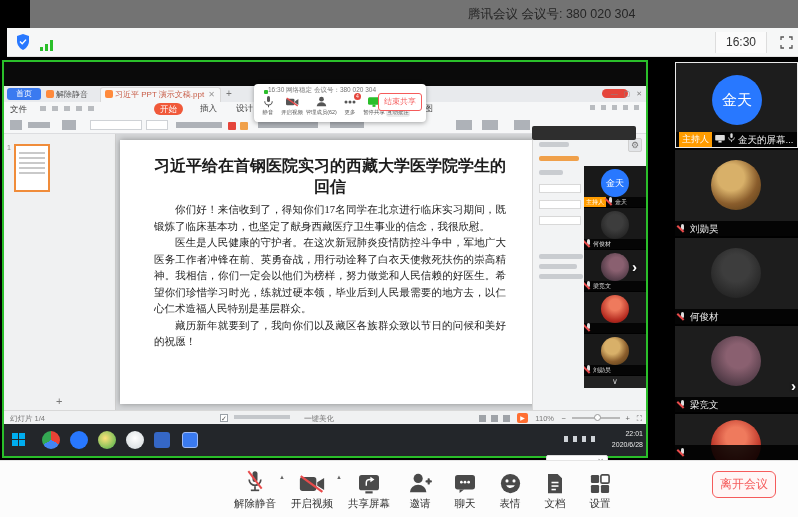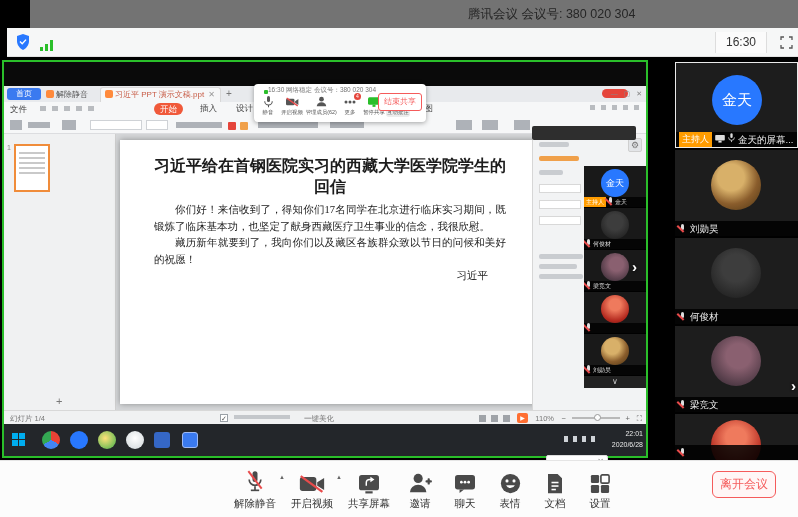--- a/index.html
+++ b/index.html
@@ -202,22 +202,22 @@
           <span class="tl" style="top:16px;"></span>
           <span class="tl" style="top:21px;"></span>
           <span class="tl" style="top:26px;"></span>
         </div>
         <span class="abs thumb-plus">+</span>
       </div>
 
       <div class="abs page">
         <h1>习近平给在首钢医院实习的西藏大学医学院学生的回信</h1>
         <p class="indent">你们好！来信收到了，得知你们17名同学在北京进行临床实习期间，既锻炼了临床基本功，也坚定了献身西藏医疗卫生事业的信念，我很欣慰。</p>
+        <p class="indent">医生是人民健康的守护者。在这次新冠肺炎疫情防控斗争中，军地广大医务工作者冲锋在前、英勇奋战，用行动诠释了白衣天使救死扶伤的崇高精神。我相信，你们一定会以他们为榜样，努力做党和人民信赖的好医生。希望你们珍惜学习时光，练就过硬本领，毕业后到人民最需要的地方去，以仁心仁术造福人民特别是基层群众。</p>
         <p class="indent">藏历新年就要到了，我向你们以及藏区各族群众致以节日的问候和美好的祝愿！</p>
-        <p class="sig">习近平</p>
       </div>
 
       <div class="abs right-pane">
         <span class="gearbox">⚙</span>
         <span class="pane-bar" style="left:6px;top:8px;width:30px;"></span>
         <span class="pane-orange" style="left:6px;top:22px;width:40px;"></span>
         <span class="pane-bar" style="left:6px;top:36px;width:24px;"></span>
         <span class="pane-input" style="left:6px;top:50px;width:42px;"></span>
         <span class="pane-input" style="left:6px;top:66px;width:42px;"></span>
         <span class="pane-input" style="left:6px;top:82px;width:42px;"></span>

